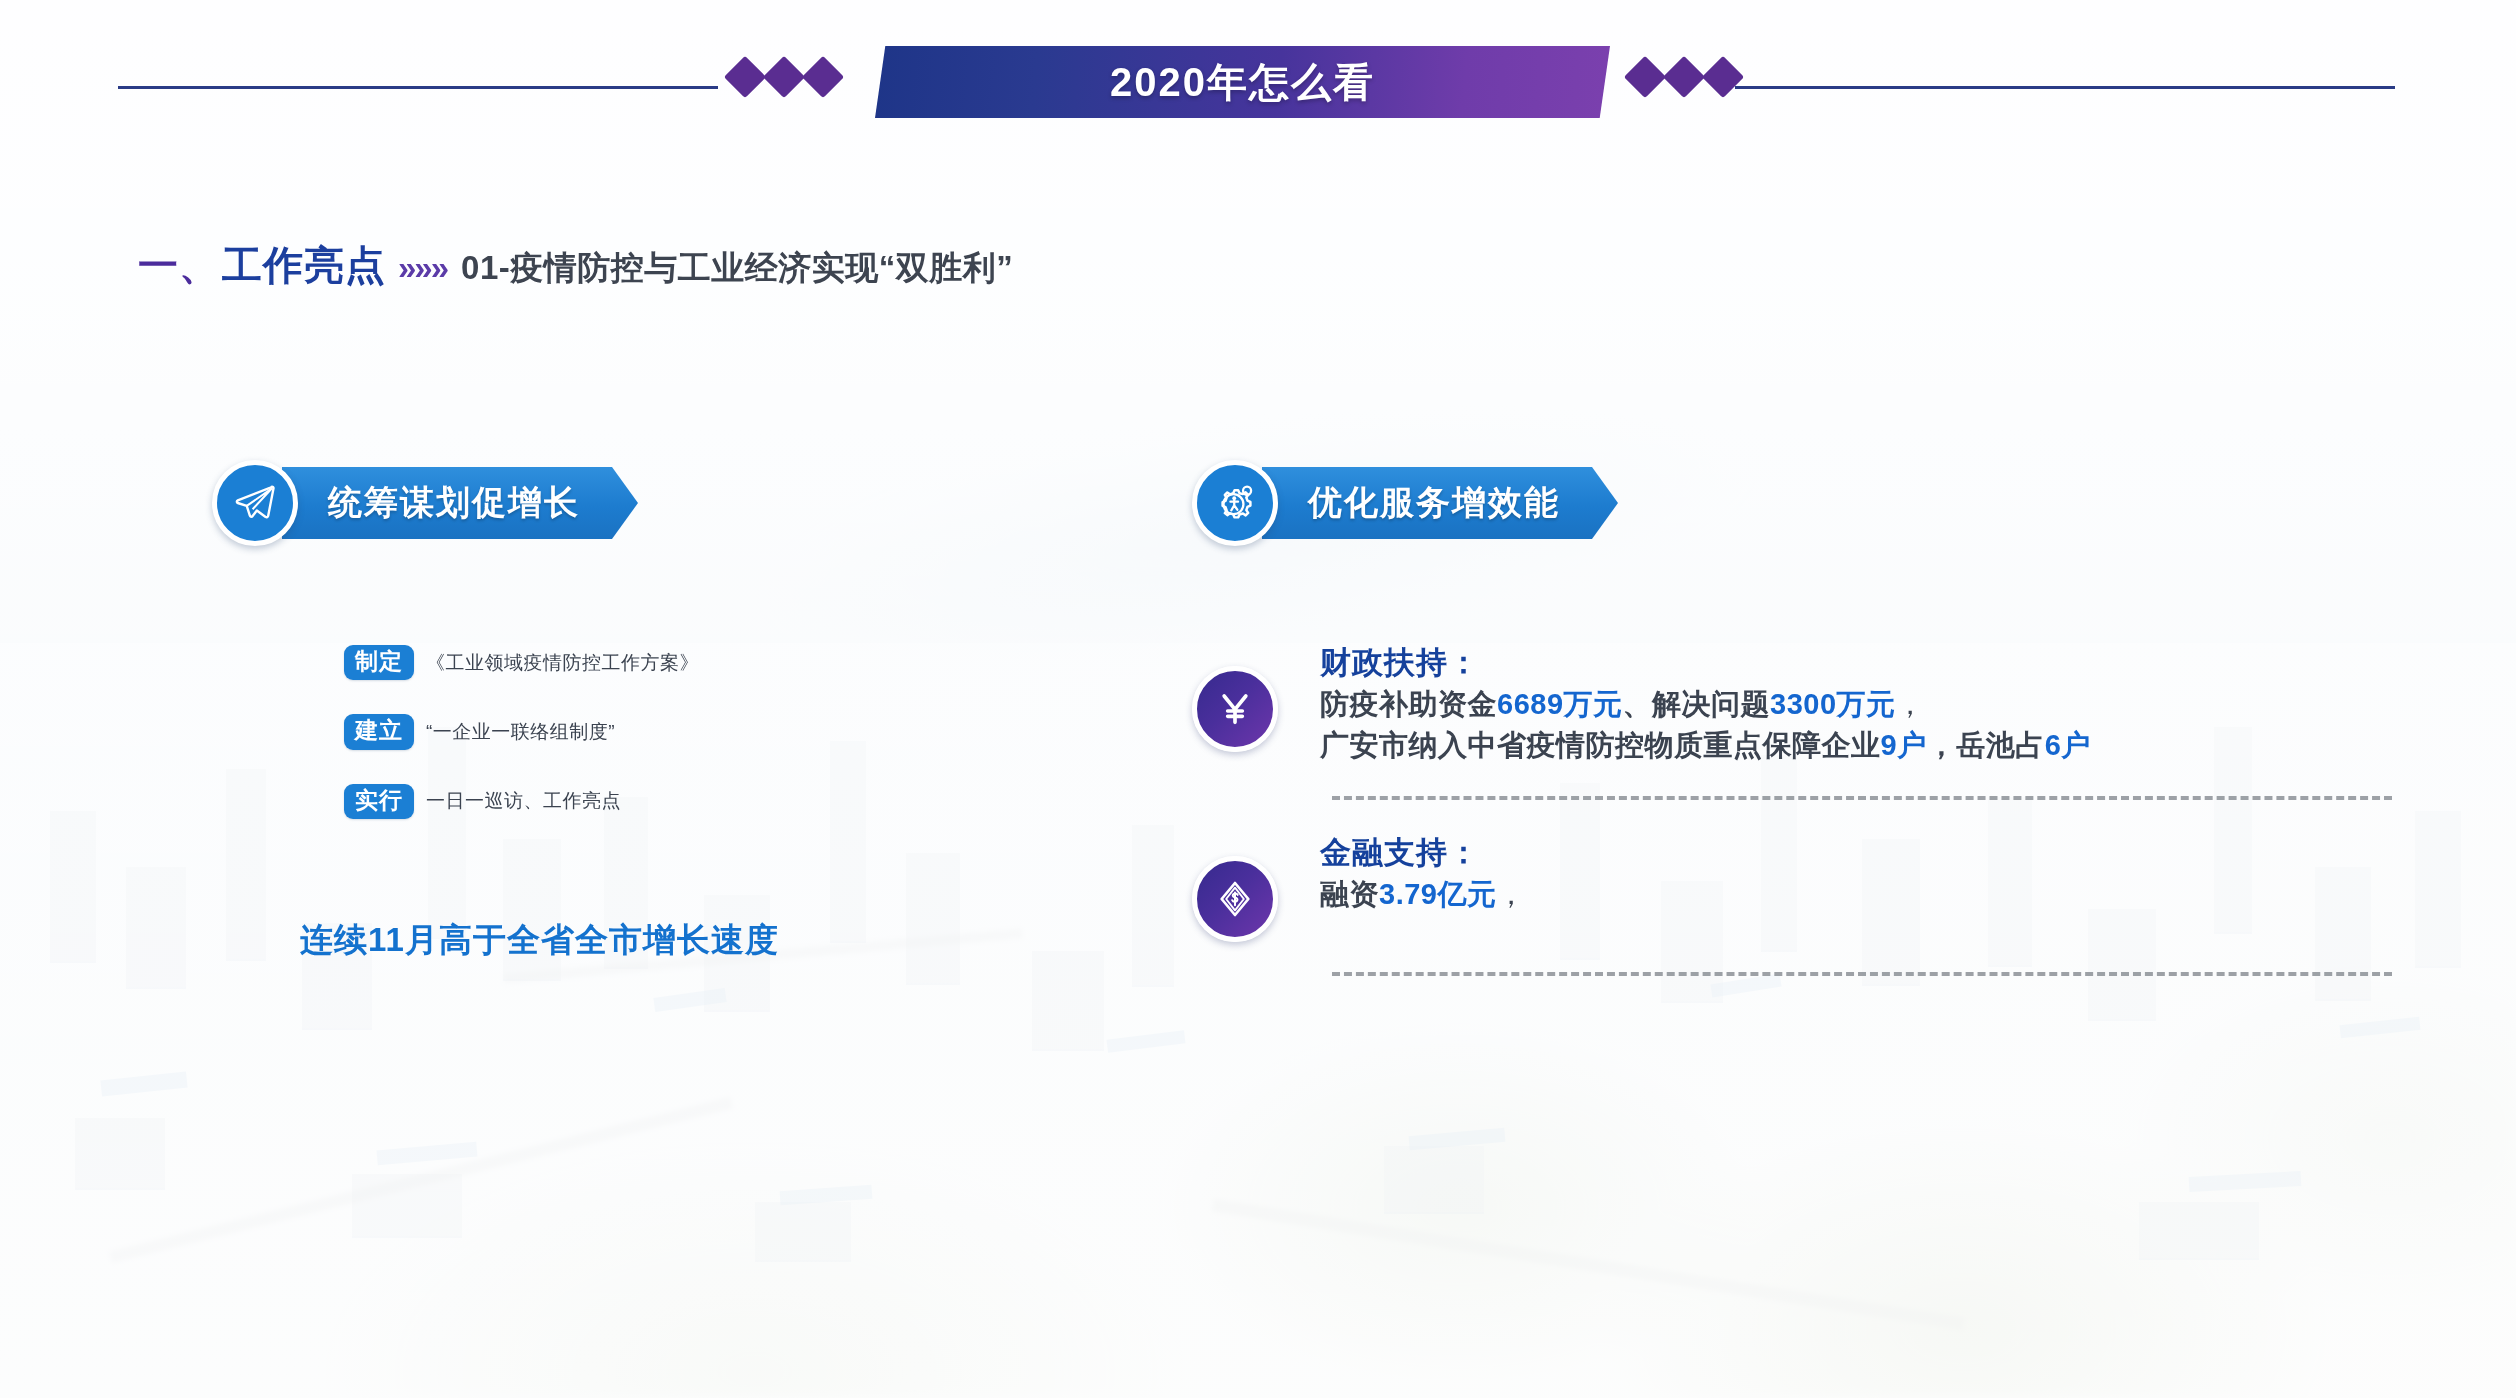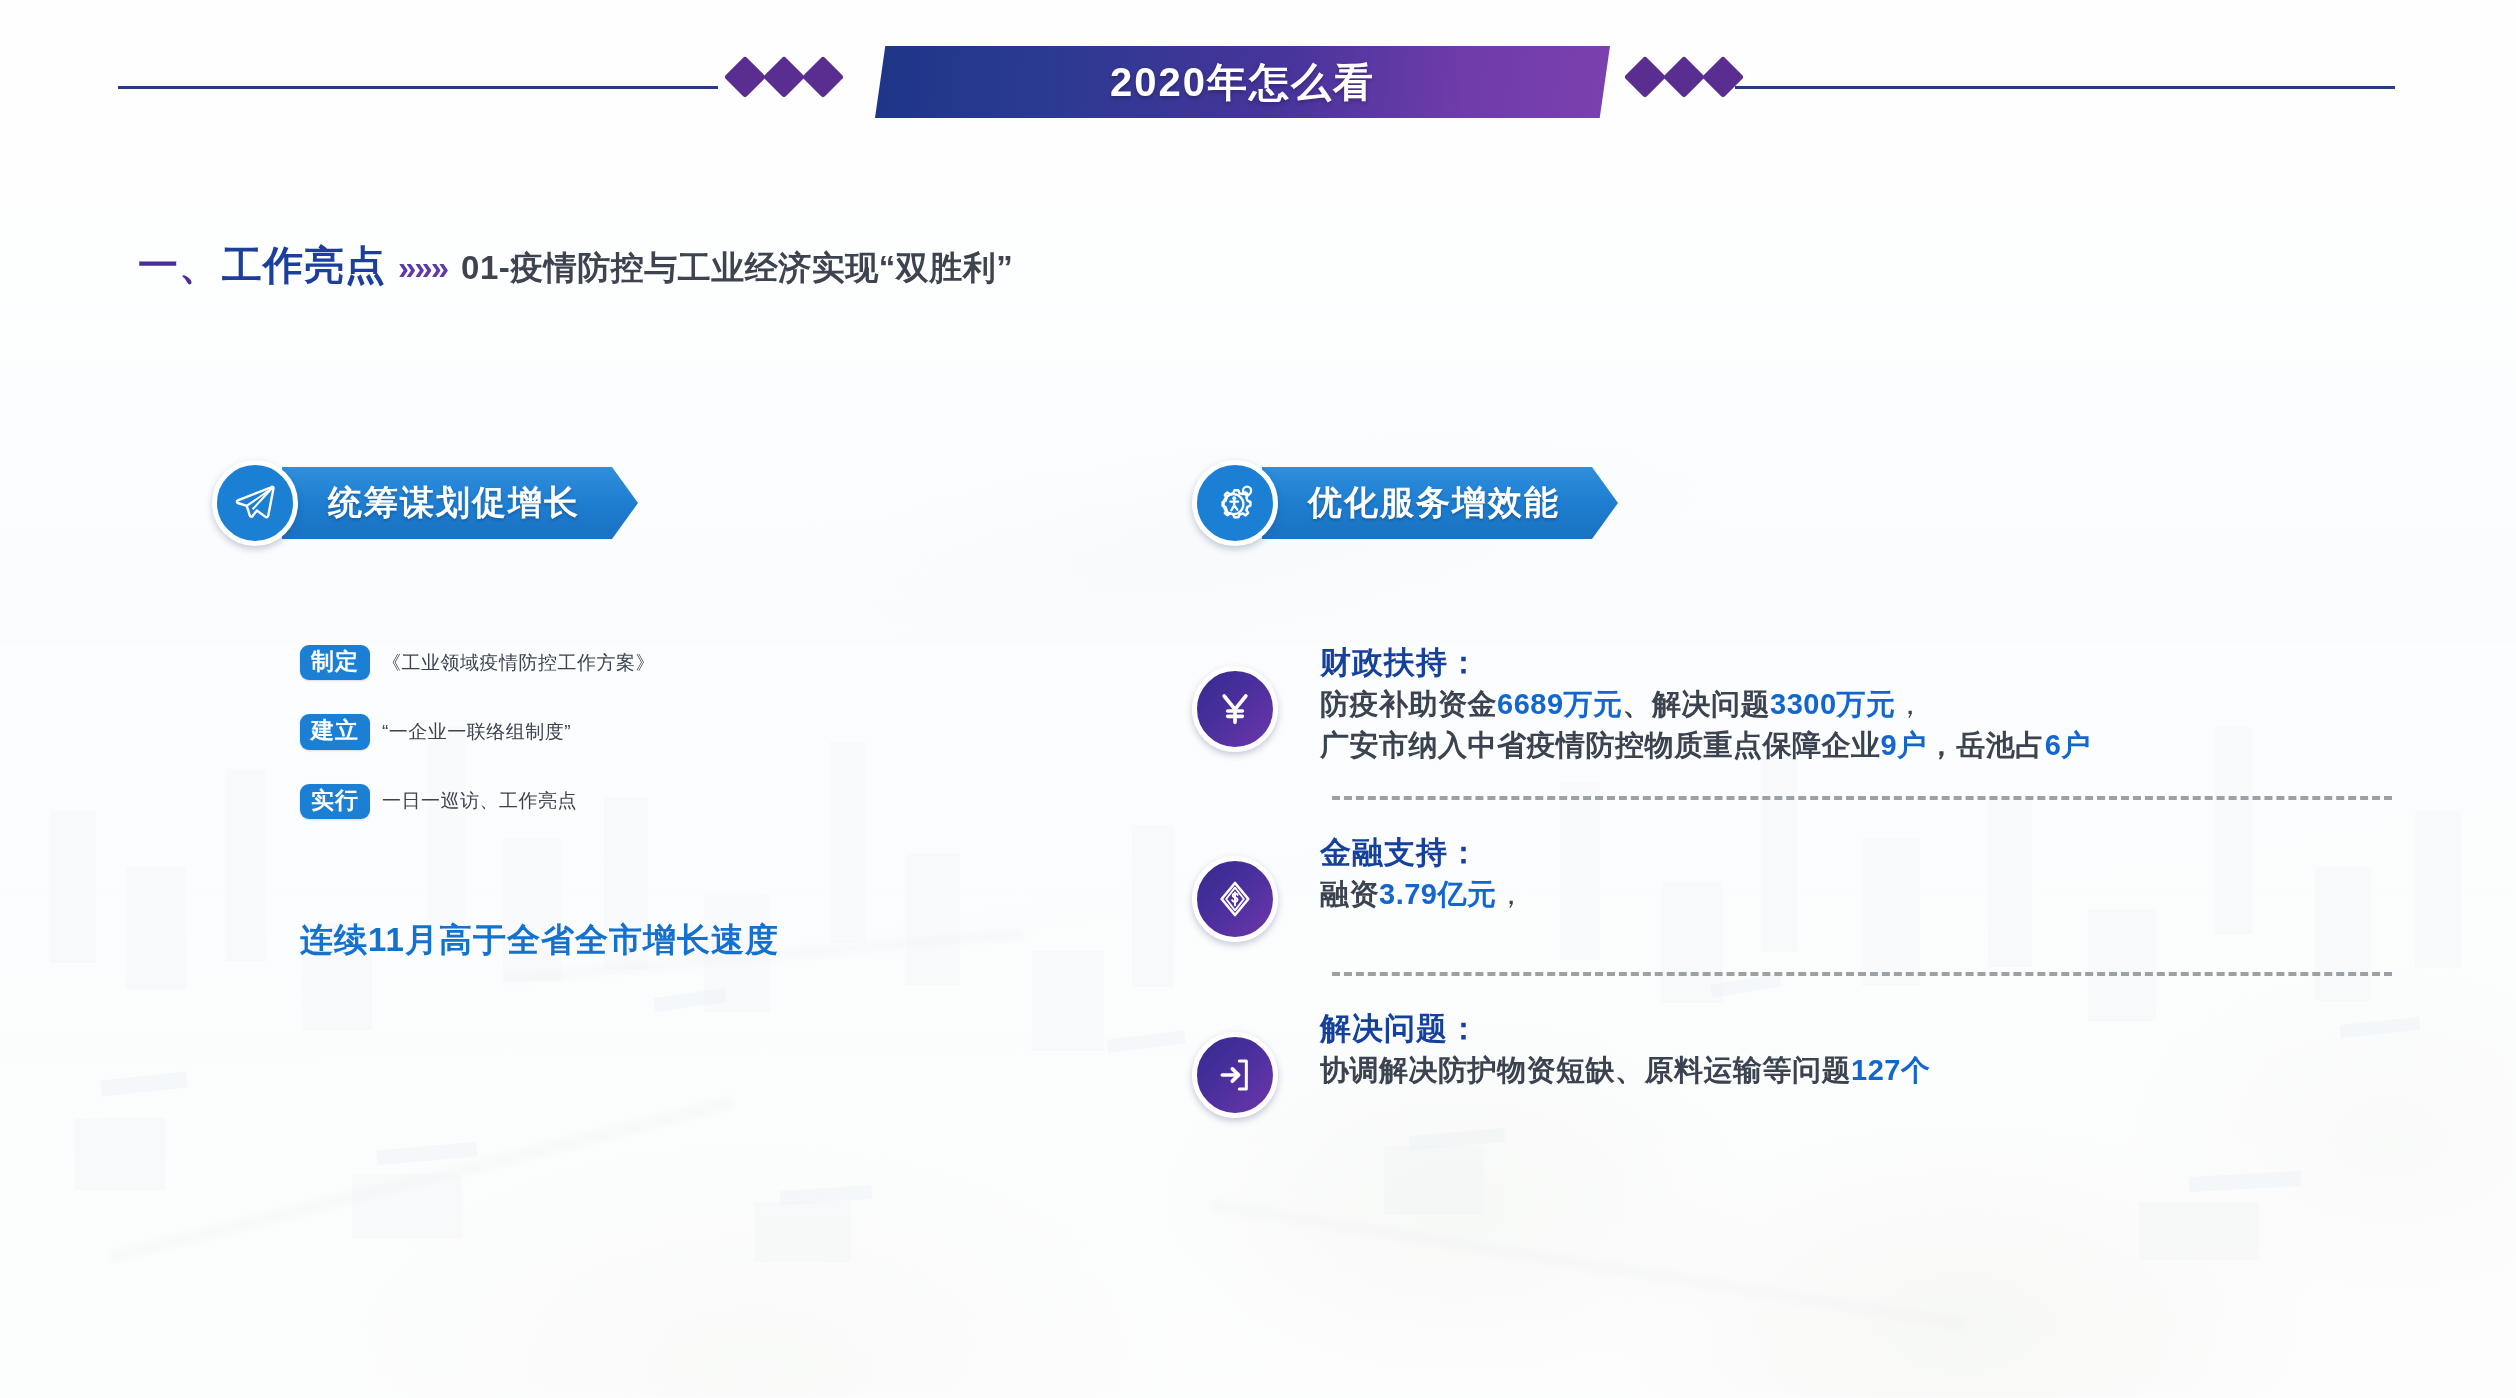--- a/index.html
+++ b/index.html
@@ -103,21 +103,21 @@
     clip-path:polygon(0 0,calc(100% - 26px) 0,100% 50%,calc(100% - 26px) 100%,0 100%);
     box-shadow:3px 5px 6px rgba(60,80,110,.22);
   }
   .ribbon .bar span{
     color:#fff;font-size:34px;font-weight:bold;letter-spacing:2px;
     text-shadow:0 2px 3px rgba(0,0,0,.22);
   }
 
   
   .left-list{position:absolute;left:300px;top:645px;}
-  .li-row{display:flex;align-items:center;margin-bottom:34px;}
+  .li-row{display:flex;align-items:center;margin-bottom:34px;margin-left:44px;}
   .tag{
     background:#1b7fd4;color:#fff;border-radius:9px;
     font-size:23px;font-weight:bold;letter-spacing:1px;
     padding:4px 11px 6px;line-height:1.1;flex:0 0 auto;
     box-shadow:0 1px 2px rgba(40,70,110,.18);
   }
   .li-text{color:#3b4350;font-size:19px;margin-left:12px;letter-spacing:.5px;white-space:nowrap;}
 
   .left-hl{position:absolute;left:300px;top:918px;}
   .left-hl div{
@@ -303,30 +303,15 @@
       <div class="rb-body">
         <div class="rb-head">金融支持：</div>
         <div class="rb-line">
           <span class="plain">融资</span><span class="hl">3.79亿元</span><span class="sm">，</span>
         </div>
       </div>
     </div>
 
     <div class="divider"></div>
 
-    <div class="rblock">
-      <div class="rb-icon">
-        <svg width="40" height="40" viewBox="0 0 24 24">
-          <path d="M14.6 3.6h4.2v16.8h-4.2" fill="none" stroke="#ffffff" stroke-width="1.8" stroke-linejoin="round" stroke-linecap="round"></path>
-          <path d="M4.4 12h9.2" stroke="#ffffff" stroke-width="2.2" stroke-linecap="round"></path>
-          <path d="M10.4 8.3 14.2 12l-3.8 3.7" fill="none" stroke="#ffffff" stroke-width="2.2" stroke-linejoin="round" stroke-linecap="round"></path>
-        </svg>
-      </div>
-      <div class="rb-body">
-        <div class="rb-head">解决问题：</div>
-        <div class="rb-line">
-          <span class="plain">协调解决防护物资短缺、原料运输等问题</span><span class="hl">127个</span>
-        </div>
-      </div>
-    </div>
 
   </div>
 </div>
 
 </body></html>

